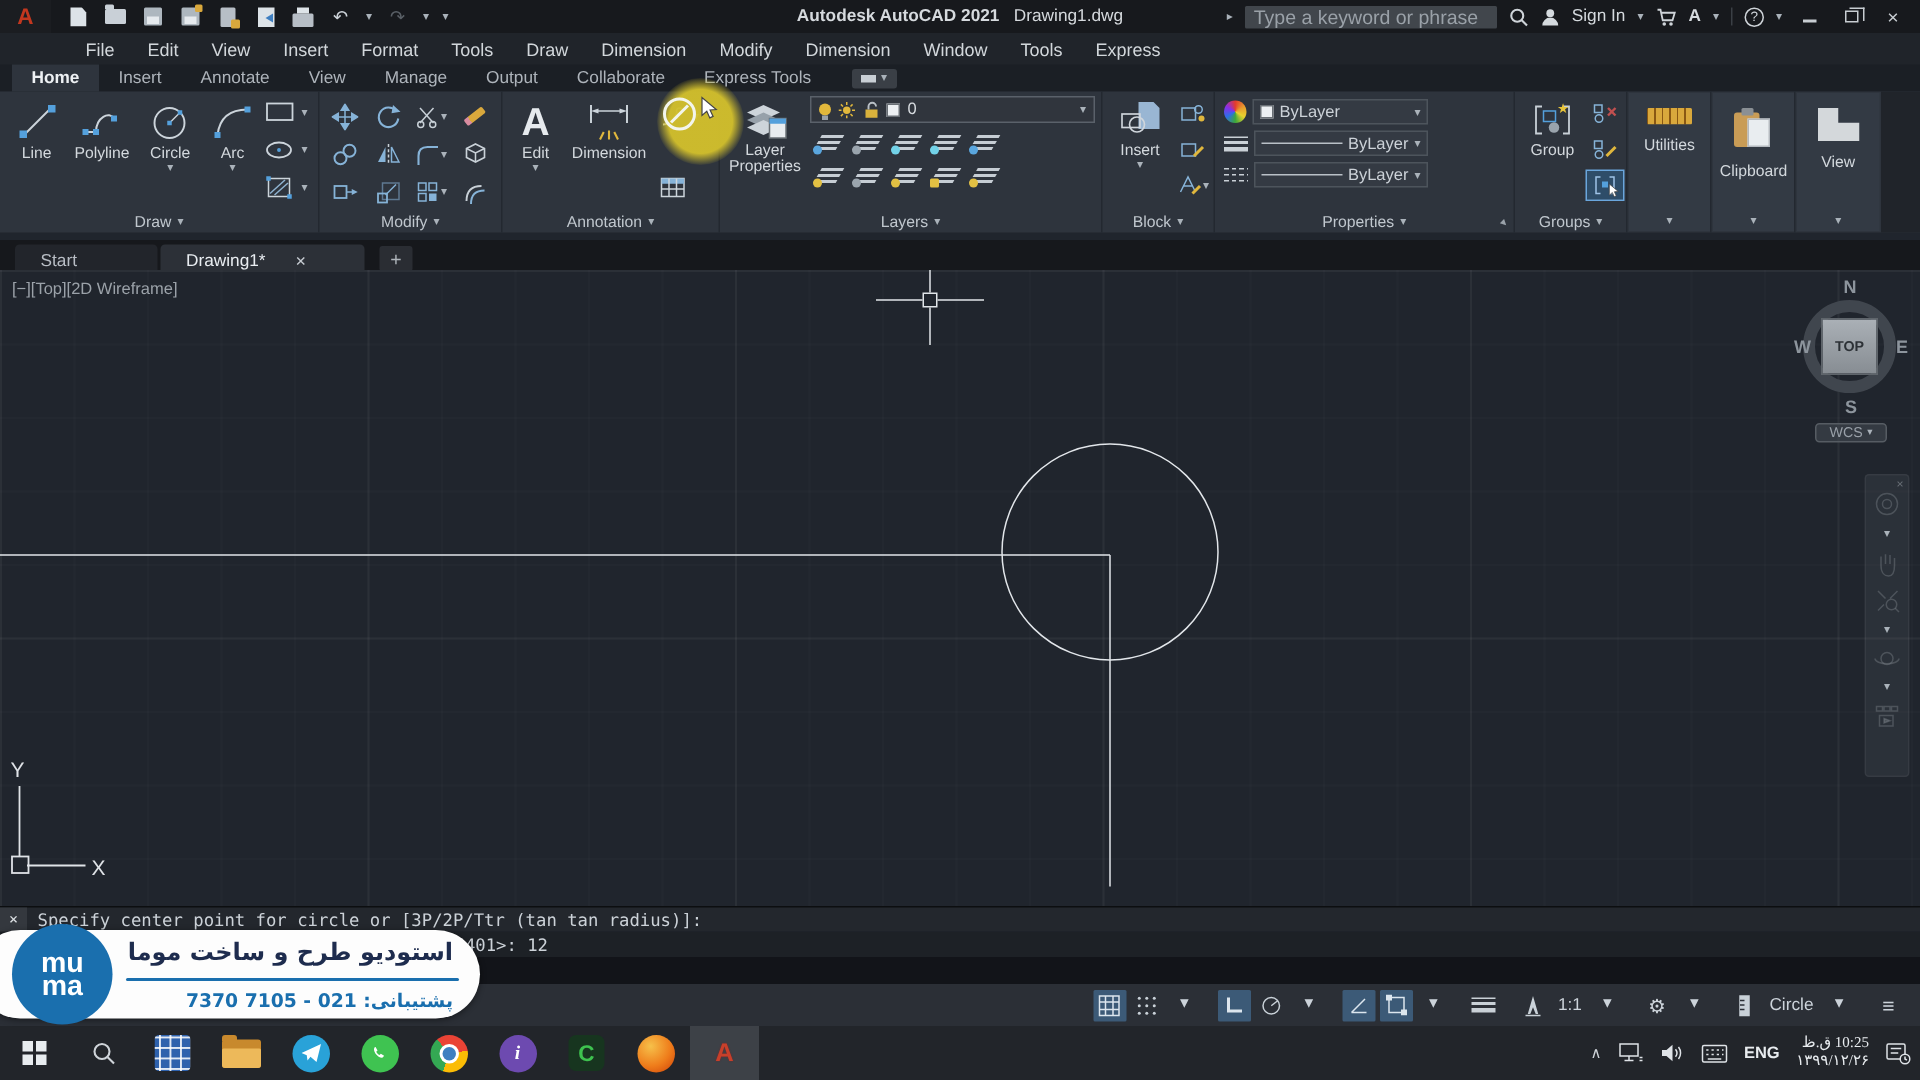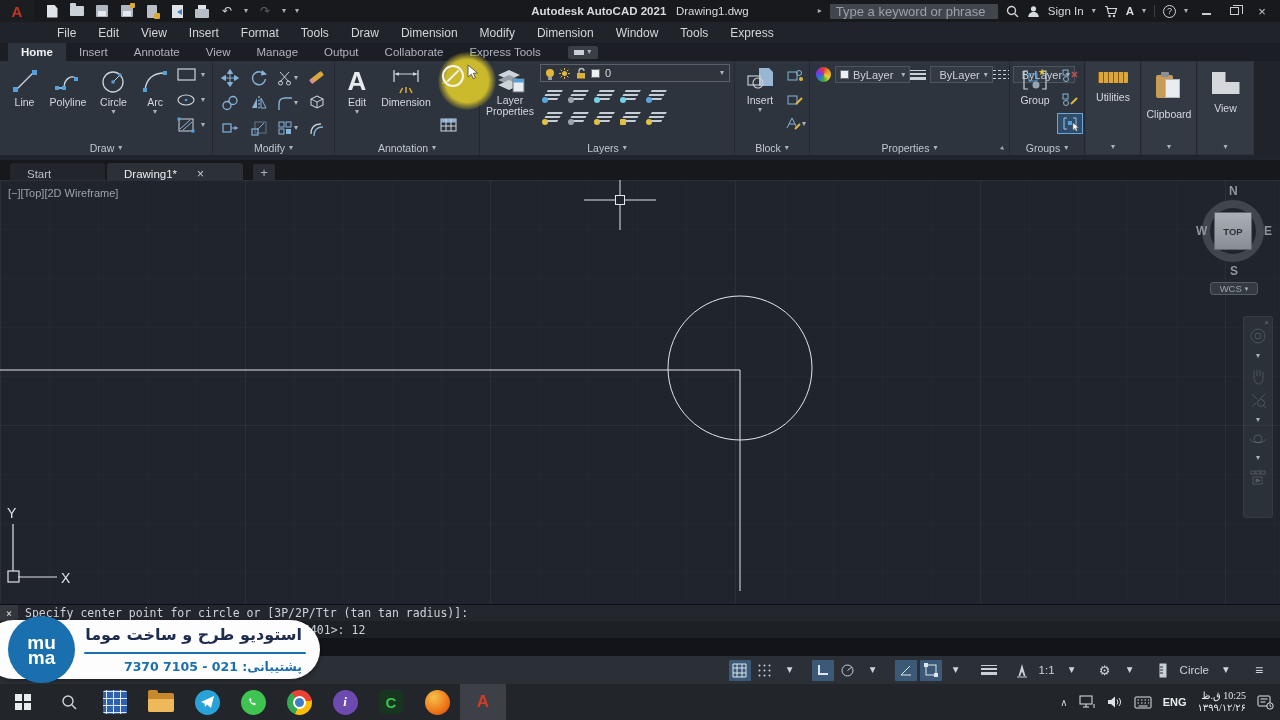--- a/index.html
+++ b/index.html
@@ -640,21 +640,21 @@
         </div>
       </div>
       <div class="pfoot">
         <span>Block</span>
           <span class="car">▾</span>
       </div>
     </div>
 
     <div class="panel" style="width:200px">
       <div class="pbody">
-        <div style="display:flex;flex-direction:row;padding-left:2px;width:138px">
+        <div style="display:flex;flex-direction:column;padding-left:2px;width:138px">
           <div class="prow">
             <span class="cwheel"></span>
             <div class="combo">
               <span class="sw"></span>
               <span>ByLayer</span>
               <span class="spacer"></span>
               <span class="car">▾</span>
             </div>
           </div>
           <div class="prow">

